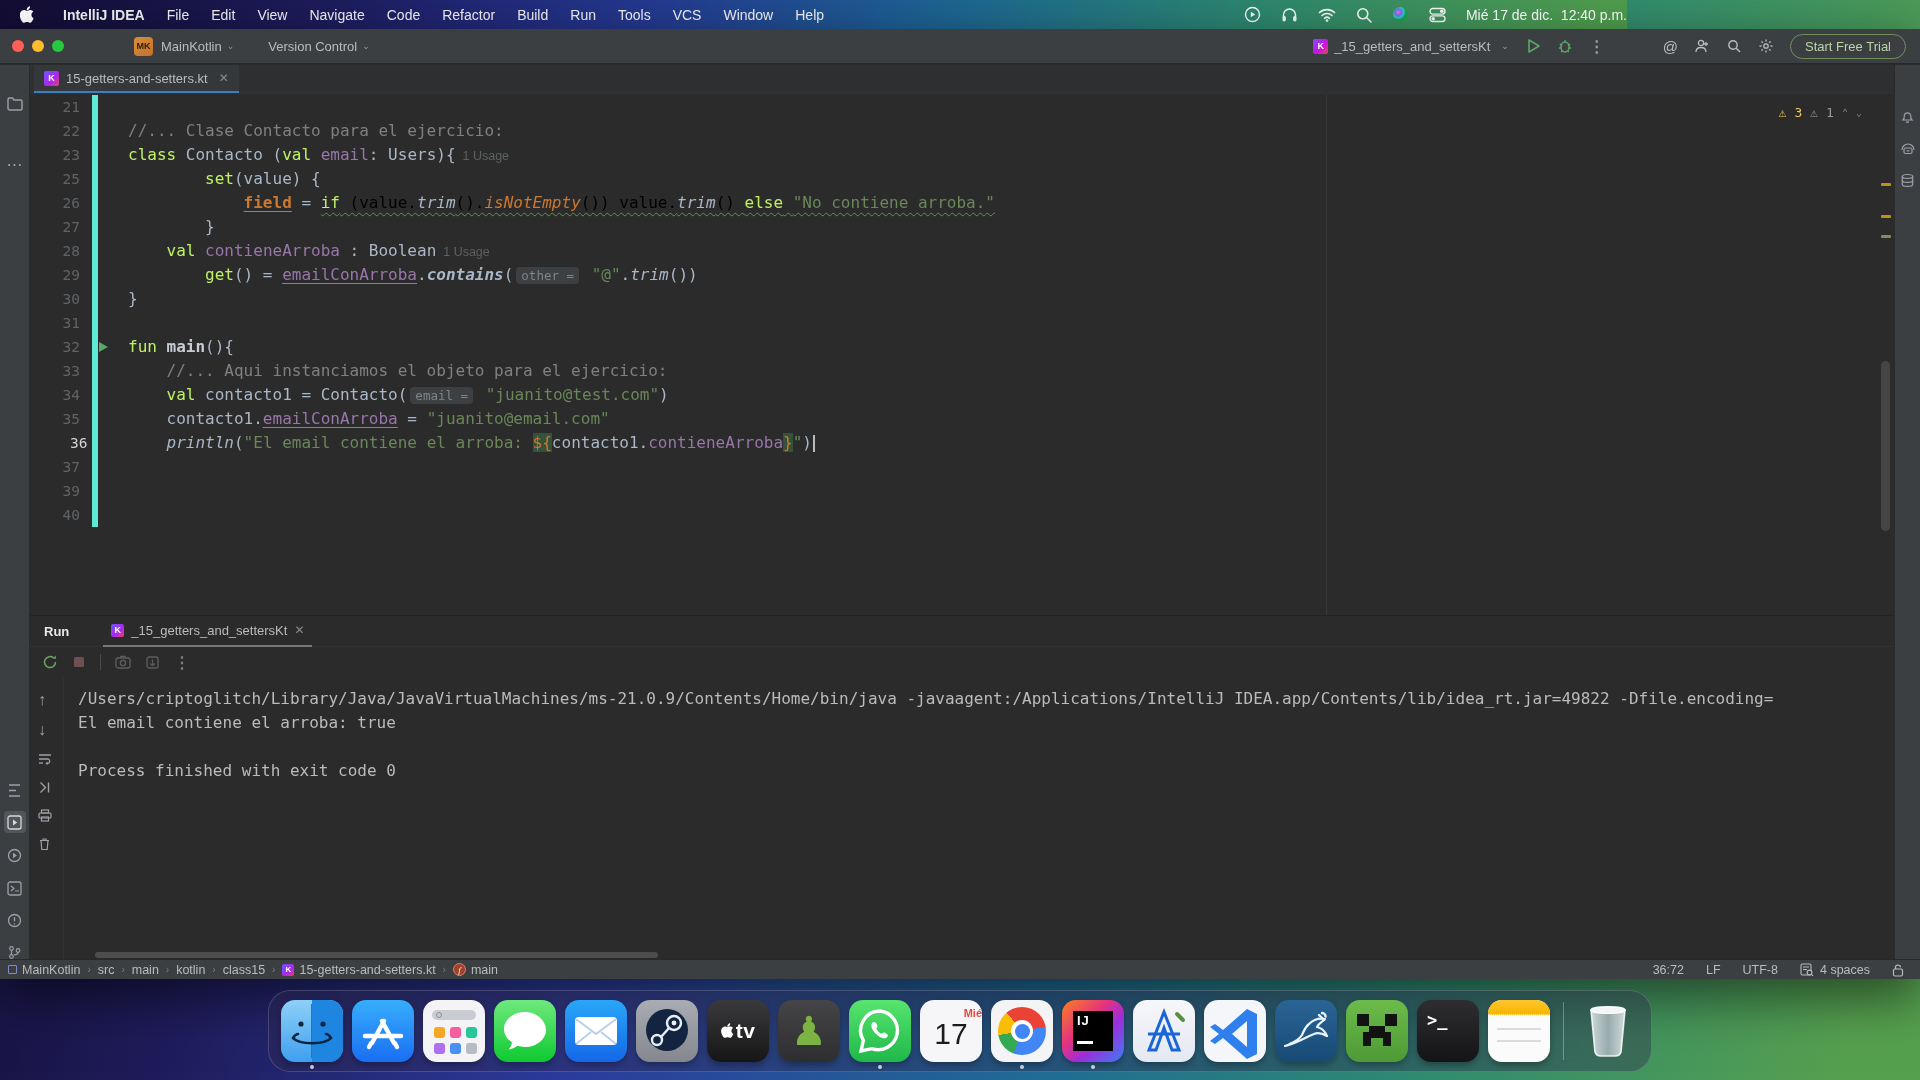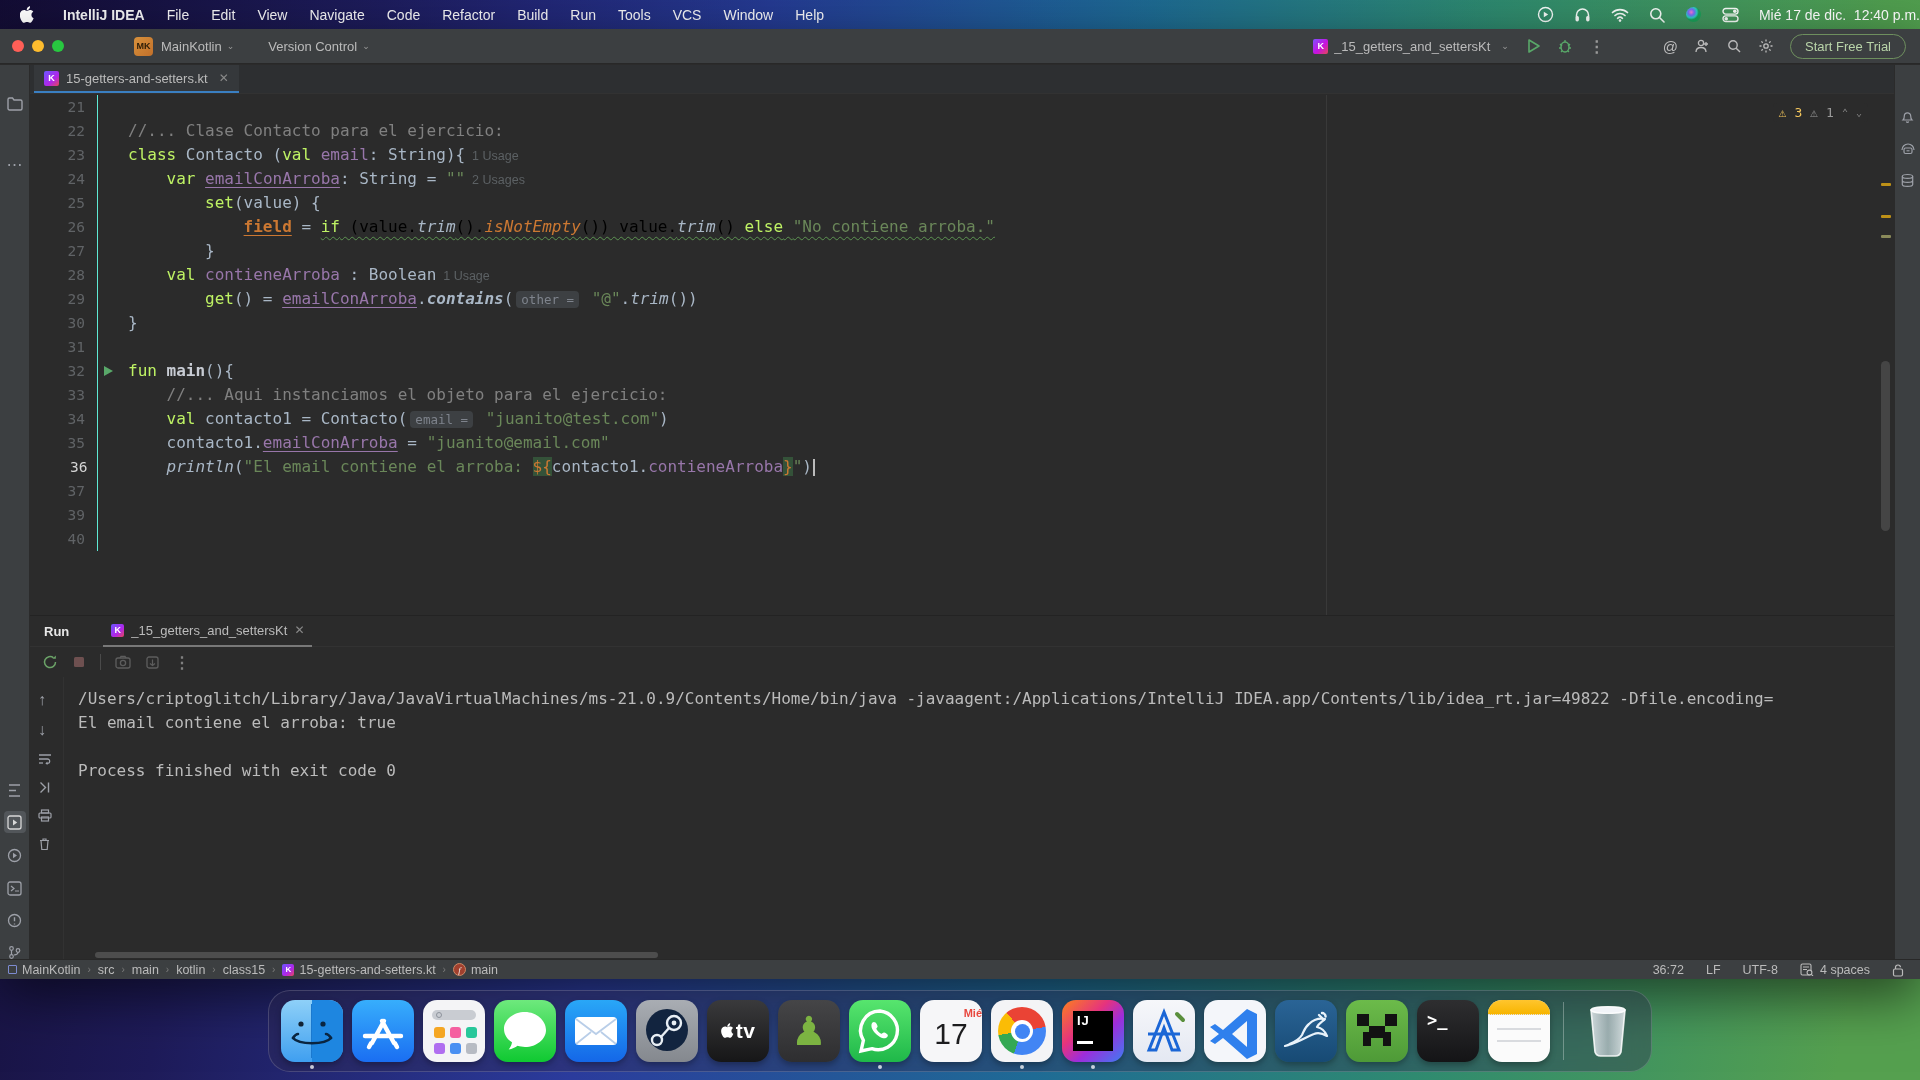--- a/index.html
+++ b/index.html
@@ -1,20 +1,20 @@
 <!DOCTYPE html>
 <html><head>
 <meta charset="utf-8">
 <style>
   * { margin:0; padding:0; box-sizing:border-box; }
   html,body { width:1920px; height:1080px; overflow:hidden; font-family:"Liberation Sans",sans-serif; }
   body { background:linear-gradient(100deg,#150e33 0%,#1e1b59 16%,#2b3b9c 36%,#1f6b95 58%,#2f8a70 76%,#55a04f 96%); position:relative; }
 
   
-  .menubar { position:absolute; left:0; top:0; width:1920px; height:29px;
+  .menubar { position:absolute; left:0; top:0; width:1627px; height:29px;
     background:linear-gradient(90deg,rgba(16,10,48,.55),rgba(25,30,110,.38) 28%,rgba(20,90,140,.32) 55%,rgba(40,130,105,.32) 76%,rgba(70,150,75,.35)),
                linear-gradient(100deg,#171038,#22205f 20%,#2b3b9c 40%,#1f6b95 60%,#2f8a70 78%,#55a04f 98%);
     display:flex; align-items:center; color:#fff; font-size:14px; }
   .menubar .apple { margin:0 18px 0 20px; display:flex; align-items:center; }
   .menu-item { padding:0 11px; height:29px; display:flex; align-items:center; color:#f4f4f6; }
   .menu-item.app { font-weight:bold; }
   .mb-right { margin-left:auto; display:flex; align-items:center; gap:20px; }
   .mb-ic { display:flex; align-items:center; opacity:.95; }
   .mb-clock { font-size:14px; color:#fff; white-space:pre; }
 
@@ -41,21 +41,21 @@
   .stripe-ic.sel { background:#52565a; color:#d8d8d8; }
 
   
   .tabbar { position:absolute; left:30px; top:36px; width:1864px; height:29px; background:#2D2F31; border-bottom:1px solid #323232; display:flex; align-items:flex-end; }
   .etab { margin-left:4px; height:28px; background:#35383B; display:flex; align-items:center; gap:7px; padding:0 10px; border-bottom:2px solid #3A7FC2; color:#BBBBBB; font-size:13px; }
   .etab .close { color:#8a8a8a; font-size:12px; margin-left:4px; }
 
   
   .editor { position:absolute; left:30px; top:66px; width:1864px; height:520px; background:#2B2B2B; font-family:"DejaVu Sans Mono","Liberation Mono",monospace; font-size:16px; }
   .eline { display:flex; height:24px; line-height:24px; white-space:pre; }
-  .gut { width:68px; flex:none; color:#606366; text-align:right; padding-right:12px; font-size:14.5px; position:relative; border-right:1px solid #5eead4; }
+  .gut { width:68px; flex:none; color:#606366; text-align:right; padding-right:12px; font-size:14.5px; position:relative; border-right:6px solid #5eead4; }
   .gut.cur { color:#D4D4D4;padding-left:40px; }
   .gut .runmark { position:absolute; right:-16px; top:7px; width:0; height:0; border-left:9px solid #59A869; border-top:5.5px solid transparent; border-bottom:5.5px solid transparent; }
   .codeln { padding-left:30px; }
   .tk-p{color:#A9B7C6}.tk-k{color:#bef264}.tk-s{color:#6A8759}.tk-c{color:#808080}
   .tk-pp{color:#9876AA}
   .tk-pu{color:#9876AA;text-decoration:underline;text-underline-offset:3px}
   .tk-f{color:#CC7832;font-weight:bold;text-decoration:underline;text-underline-offset:3px}
   .tk-it{font-style:italic;color:#A9B7C6}
   .tk-itb{font-style:italic;font-weight:bold;color:#A9B7C6}
   .tk-ki{font-style:italic;color:#CC7832}
@@ -315,22 +315,21 @@
       <span>15-getters-and-setters.kt</span>
       <span class="close">✕</span>
     </div>
   </div>
 
   <div class="editor">
     <div class="margin-guide"></div>
     <div id="code-lines">
         <div class="eline"><span class="gut">21</span><span class="codeln"></span></div>
         <div class="eline"><span class="gut">22</span><span class="codeln"><span class="tk-c">//... Clase Contacto para el ejercicio:</span></span></div>
-        <div class="eline"><span class="gut">23</span><span class="codeln"><span class="tk-k">class</span><span class="tk-p"> Contacto (</span><span class="tk-k">val</span><span class="tk-pp"> email</span><span class="tk-p">: String){</span><span class="tk-u">  1 Usage</span></span></div>
-        <div class="eline"><span class="gut">24</span><span class="codeln"><span class="tk-p">    </span><span class="tk-k">var</span><span class="tk-p"> </span><span class="tk-pu">emailConArroba</span><span class="tk-p">: String = </span><span class="tk-s">""</span><span class="tk-u">  2 Usages</span></span></div>
+        <div class="eline"><span class="gut">23</span><span class="codeln"><span class="tk-k">class</span><span class="tk-p"> Contacto (</span><span class="tk-k">val</span><span class="tk-pp"> email</span><span class="tk-p">: Users){</span><span class="tk-u">  1 Usage</span></span></div>
         <div class="eline"><span class="gut">25</span><span class="codeln"><span class="tk-p">        </span><span class="tk-k">set</span><span class="tk-p">(value) {</span></span></div>
         <div class="eline"><span class="gut">26</span><span class="codeln"><span class="tk-p">            </span><span class="tk-f">field</span><span class="tk-p"> = </span><span class="tk-k tk-w">if</span><span class="tk-w"> (value.</span><span class="tk-it tk-w">trim</span><span class="tk-w">().</span><span class="tk-ki tk-w">isNotEmpty</span><span class="tk-w">()) value.</span><span class="tk-it tk-w">trim</span><span class="tk-w">() </span><span class="tk-k tk-w">else</span><span class="tk-w"> </span><span class="tk-s tk-w">"No contiene arroba."</span></span></div>
         <div class="eline"><span class="gut">27</span><span class="codeln"><span class="tk-p">        }</span></span></div>
         <div class="eline"><span class="gut">28</span><span class="codeln"><span class="tk-p">    </span><span class="tk-k">val</span><span class="tk-p"> </span><span class="tk-pp">contieneArroba</span><span class="tk-p"> : Boolean</span><span class="tk-u">  1 Usage</span></span></div>
         <div class="eline"><span class="gut">29</span><span class="codeln"><span class="tk-p">        </span><span class="tk-k">get</span><span class="tk-p">() = </span><span class="tk-pu">emailConArroba</span><span class="tk-p">.</span><span class="tk-itb">contains</span><span class="tk-p">(</span><span class="tk-h">other =</span><span class="tk-p"> </span><span class="tk-s">"@"</span><span class="tk-p">.</span><span class="tk-it">trim</span><span class="tk-p">())</span></span></div>
         <div class="eline"><span class="gut">30</span><span class="codeln"><span class="tk-p">}</span></span></div>
         <div class="eline"><span class="gut">31</span><span class="codeln"></span></div>
         <div class="eline"><span class="gut">32<span class="runmark"></span></span><span class="codeln"><span class="tk-k">fun</span><span class="tk-p"> </span><span class="tk-d">main</span><span class="tk-p">(){</span></span></div>
         <div class="eline"><span class="gut">33</span><span class="codeln"><span class="tk-p">    </span><span class="tk-c">//... Aqui instanciamos el objeto para el ejercicio:</span></span></div>
         <div class="eline"><span class="gut">34</span><span class="codeln"><span class="tk-p">    </span><span class="tk-k">val</span><span class="tk-p"> contacto1 = Contacto(</span><span class="tk-h">email =</span><span class="tk-p"> </span><span class="tk-s">"juanito@test.com"</span><span class="tk-p">)</span></span></div>

